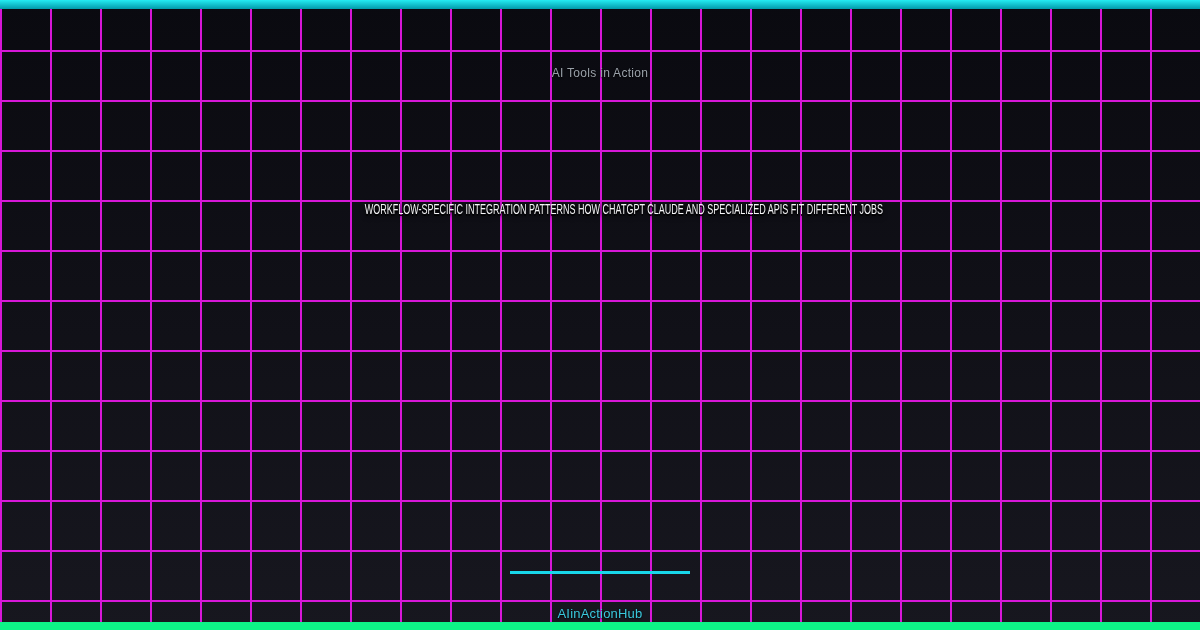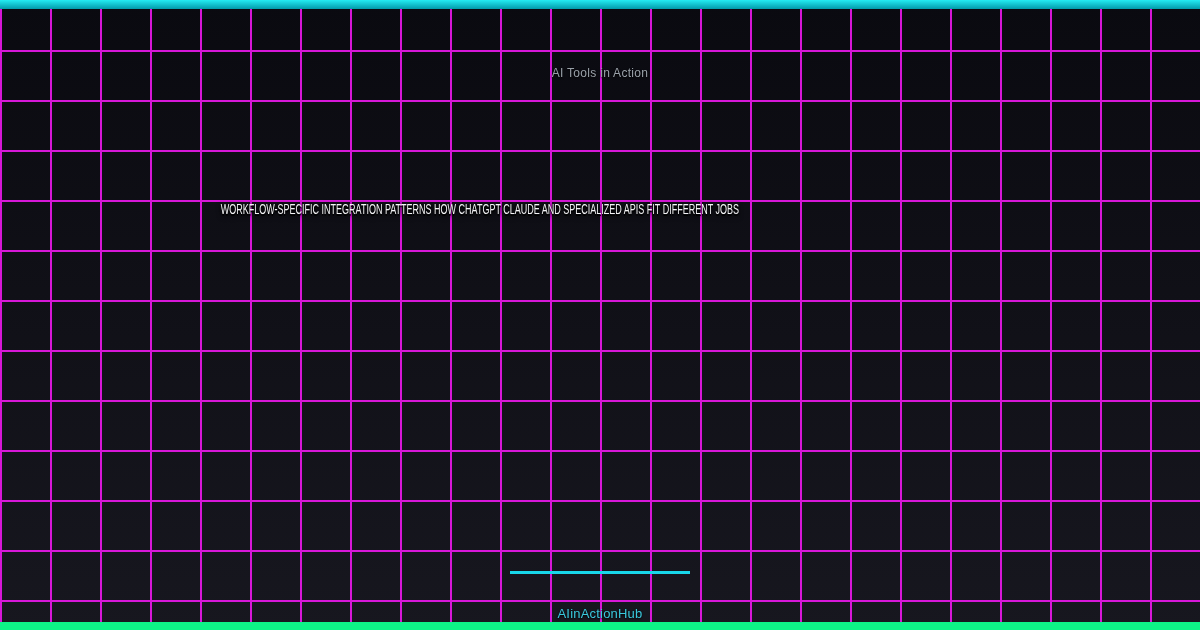--- a/index.html
+++ b/index.html
@@ -37,21 +37,21 @@
     font-size: 12px;
     letter-spacing: 0.3px;
     color: var(--eyebrow-text, #9aa1a9);
     z-index: 3;
     text-shadow: 0 1px 2px rgba(0,0,0,0.9);
     margin-top: 35px;
   }
   .title-wrap {
     position: absolute;
     top: 200px; left: 0; right: 0;
-    text-align: left;
+    text-align: center;
     z-index: 4;
     margin-left: 48px;
   }
   .title {
     display: inline-block;
     white-space: nowrap;
     font-size: 15px;
     font-weight: 400;
     color: var(--title-text, #f4f4f6);
     transform: scaleX(0.6);

